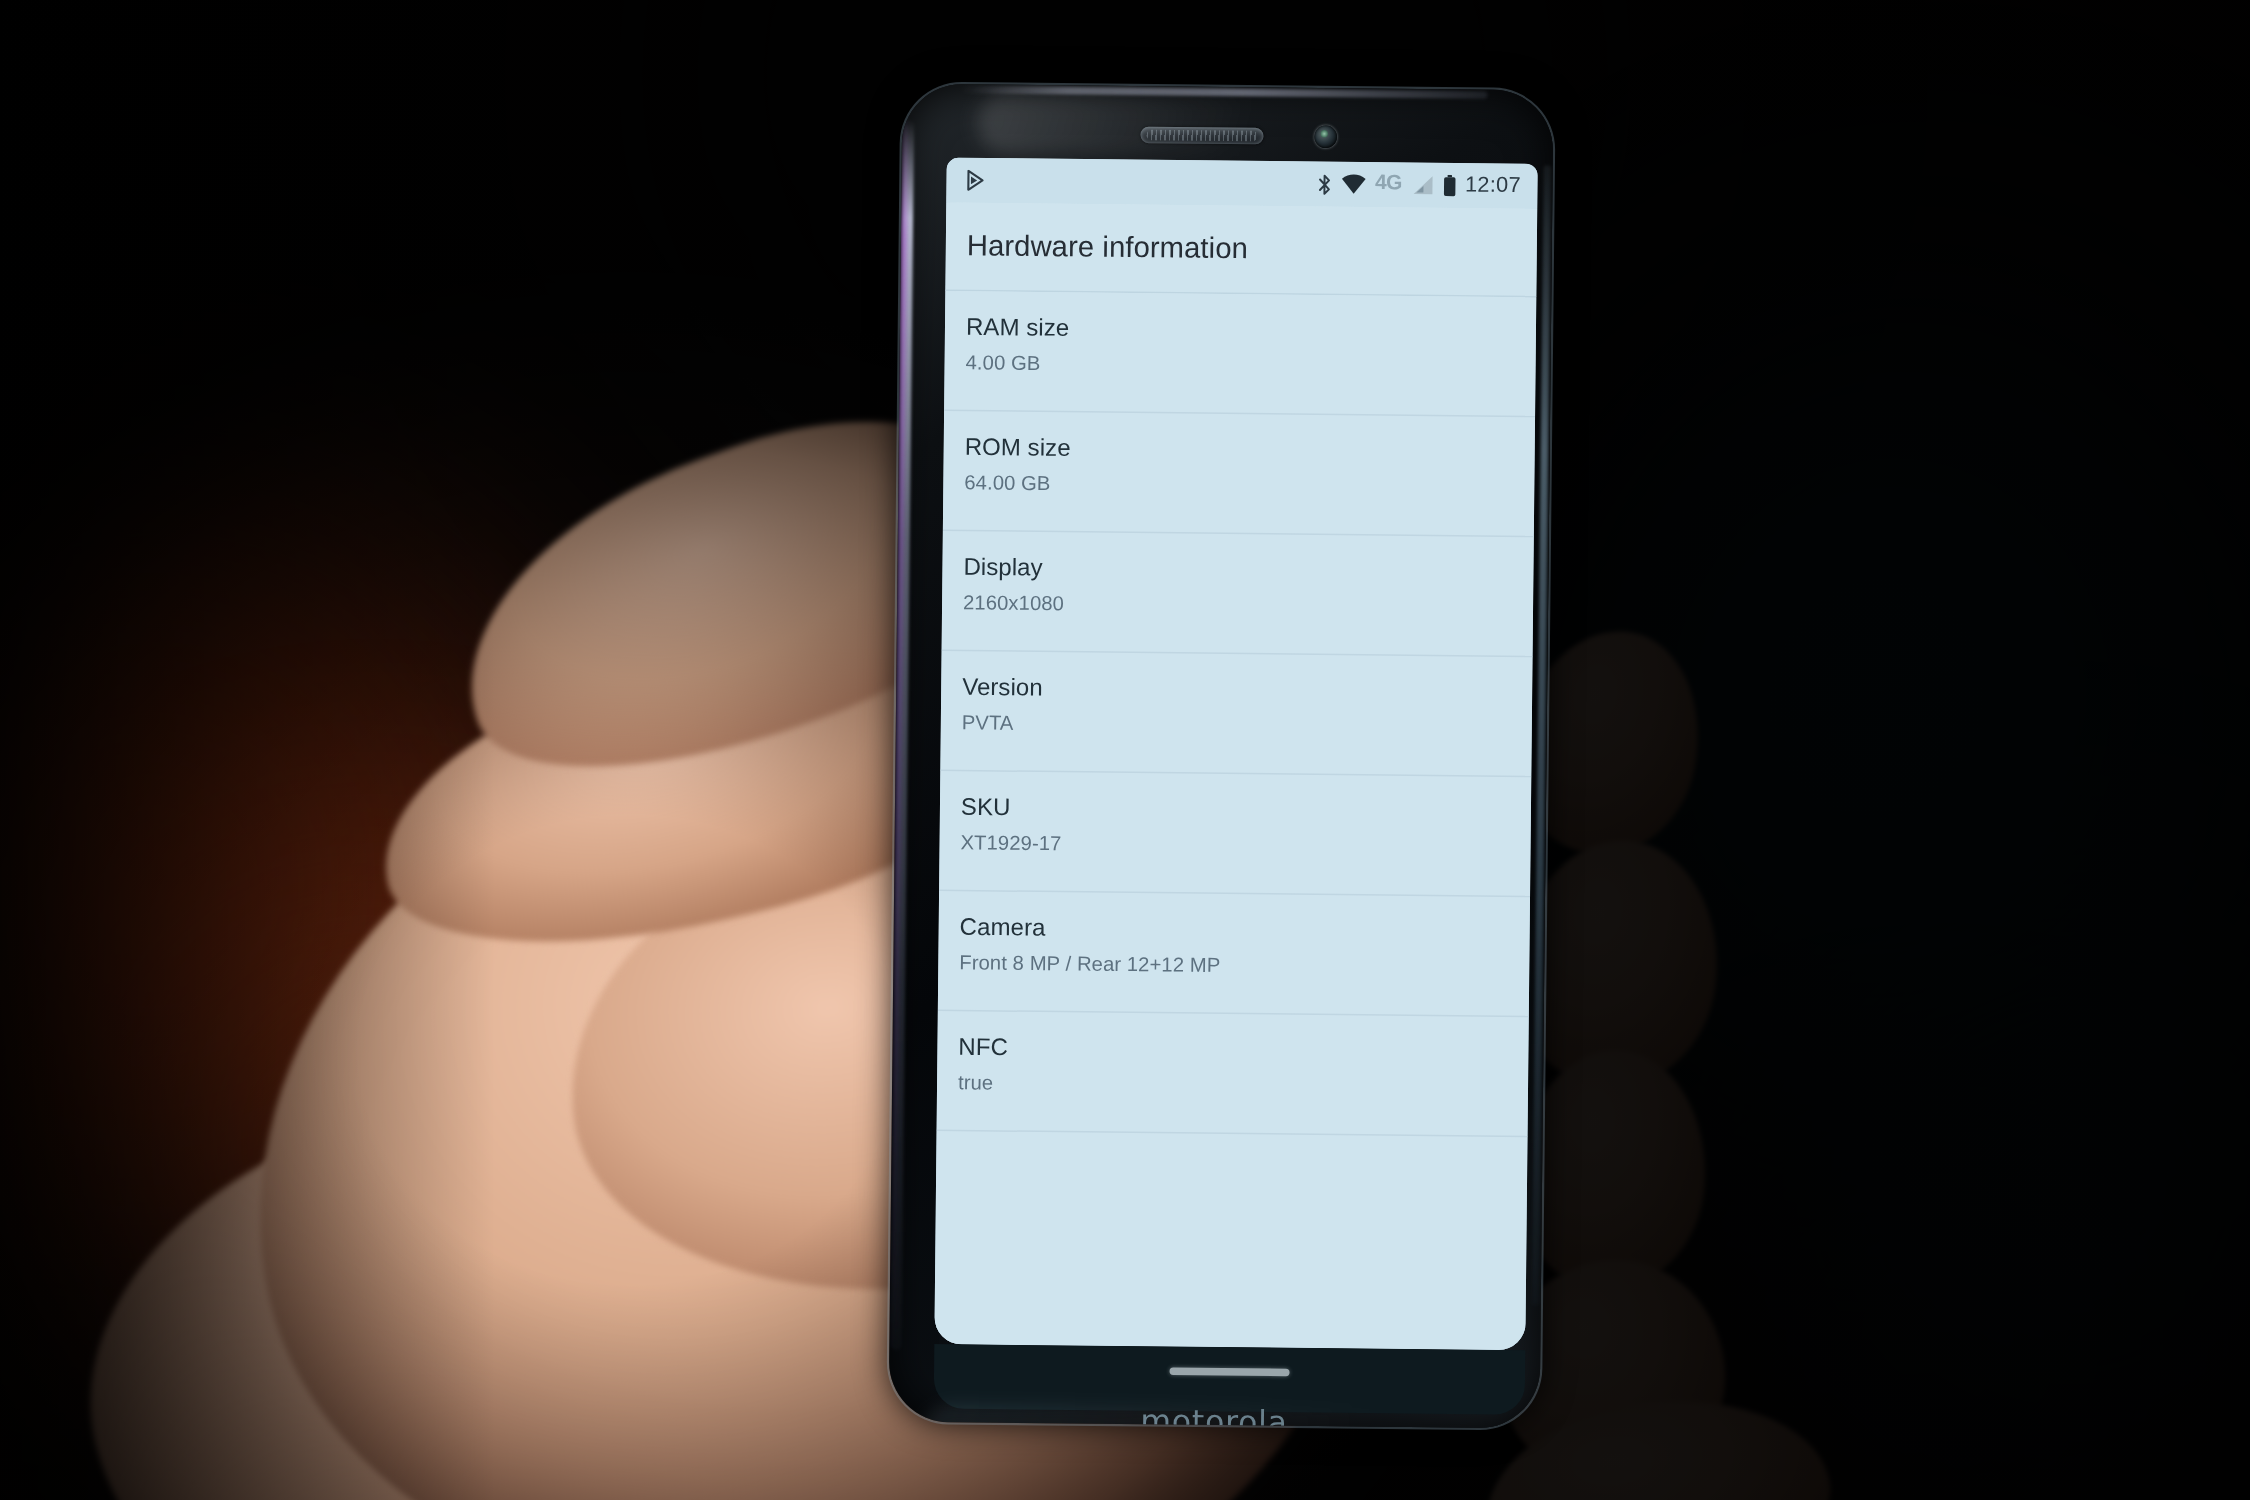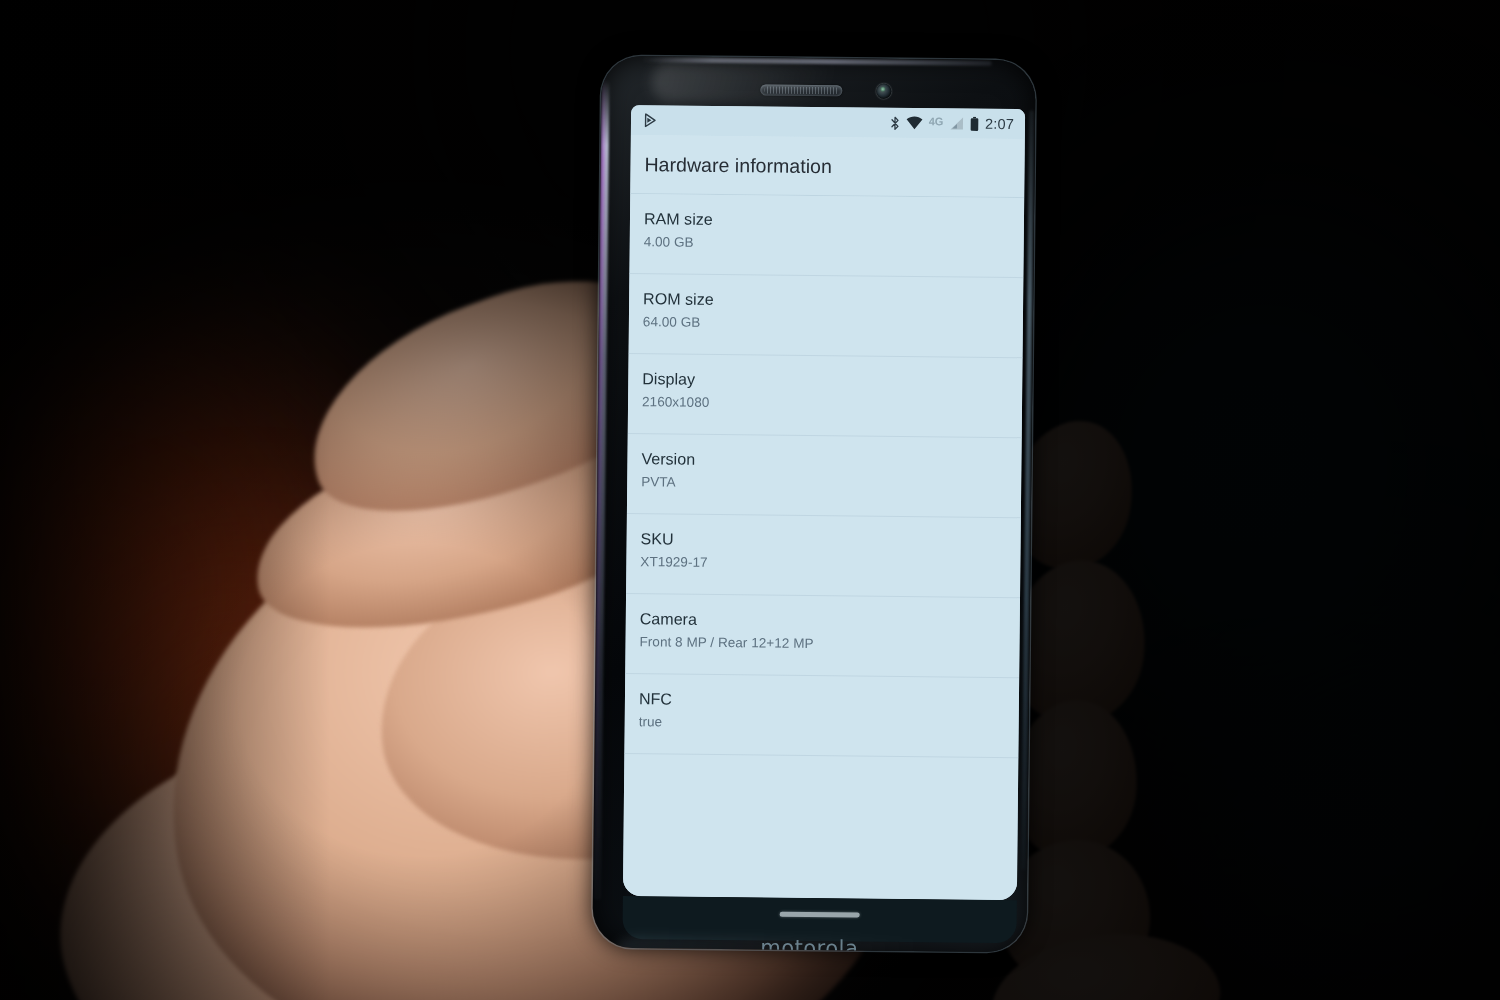--- a/index.html
+++ b/index.html
@@ -263,21 +263,21 @@
 
   .icon-play {
     width: 13px; height: 14px;
     position: relative;
   }
   .icon-play svg { display: block; }
 
   .icon-bt svg, .icon-wifi svg, .icon-sig svg, .icon-batt svg { display: block; }
 
   .lte-text {
-    font-size: 11px;
+    font-size: 14px;
     color: #8fa6b2;
     letter-spacing: -.3px;
     font-weight: 700;
     line-height: 1;
     transform: translateY(-2px);
   }
   .sb-time {
     font-size: 14.5px;
     color: #2d3b45;
     letter-spacing: .2px;
@@ -468,21 +468,21 @@
             </svg>
           </span>
 
           <span class="icon-batt">
             <svg width="9" height="15" viewBox="0 0 9 15" aria-hidden="true">
               <rect x="3" y="0" width="3" height="1.6" rx=".5" fill="#1f2b33"></rect>
               <rect x="0.7" y="1.6" width="7.6" height="12.6" rx="1.2" fill="#1f2b33"></rect>
             </svg>
           </span>
 
-          <span class="sb-time">2:07</span>
+          <span class="sb-time">12:07</span>
         </div>
       </div>
 
       <div class="page-header">
         <div class="page-title">Hardware information</div>
       </div>
 
       <div class="info-list">
 
         <div class="info-row">

